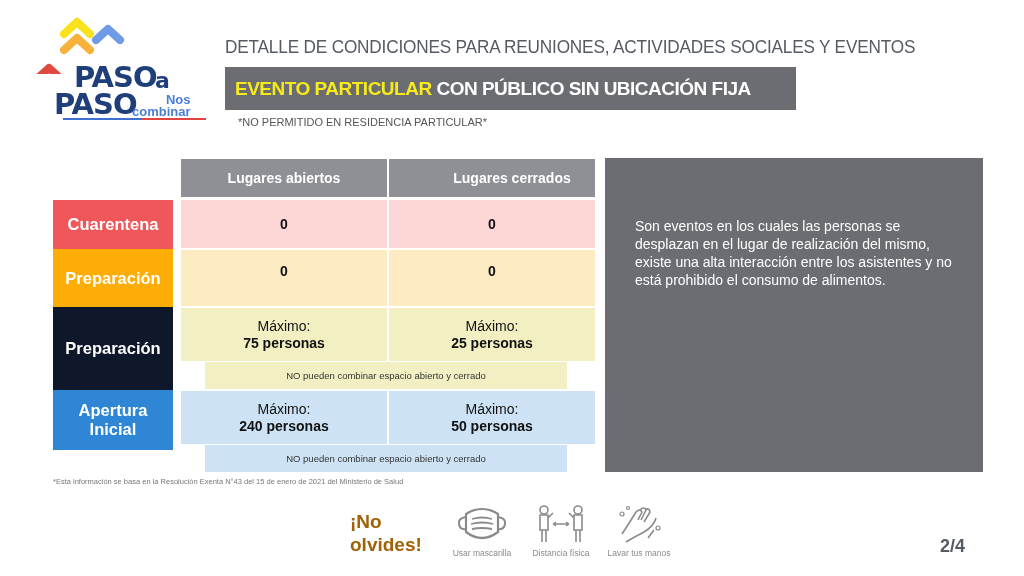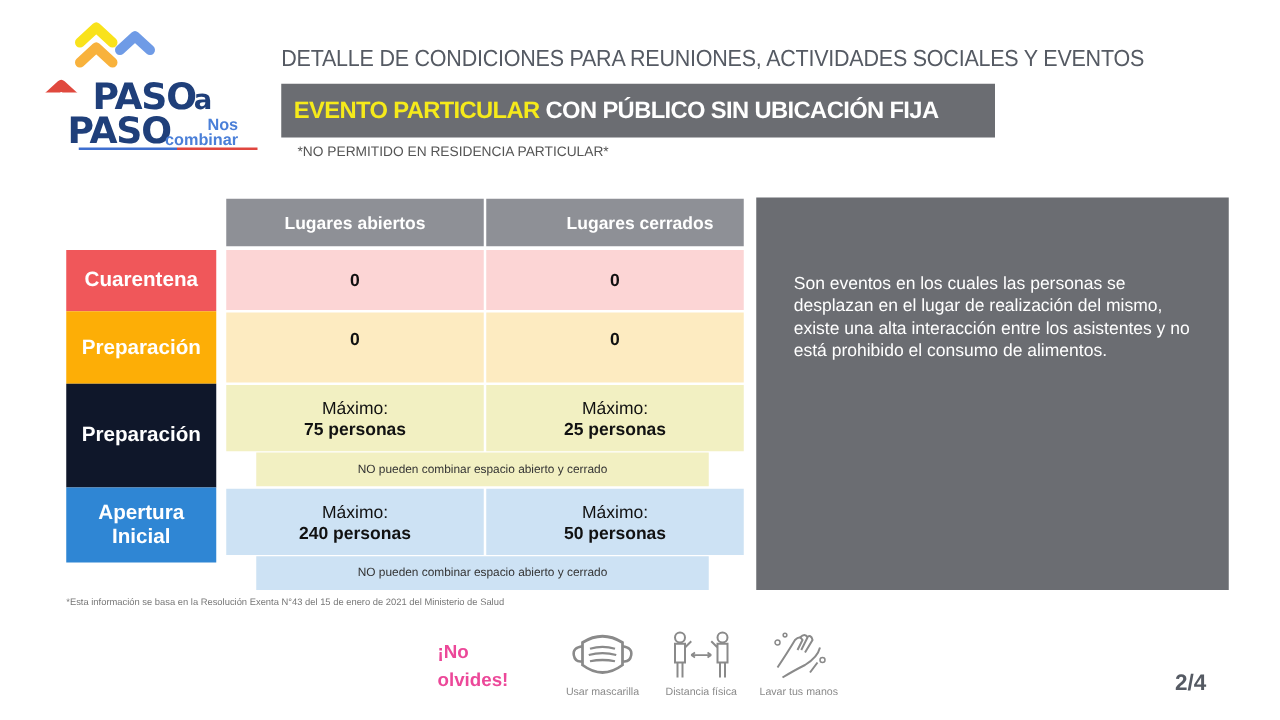--- a/index.html
+++ b/index.html
@@ -28,21 +28,21 @@
   .cell { position: absolute; display: flex; align-items: center; justify-content: center; text-align: center; font-weight: bold; font-size: 14px; color: #111; line-height: 17px; flex-direction: column; }
   .cell .lbl { font-weight: normal; }
   .sub { position: absolute; left: 181px; width: 362px; display: flex; align-items: center; justify-content: center; font-size: 9.5px; color: #333; margin-left: 24px; }
   .footnote { position: absolute; left: 53px; top: 477px; font-size: 7.5px; color: #777; text-align: center; }
 
   
   .panel { position: absolute; left: 605px; top: 158px; width: 378px; height: 314px; background: #6b6d72; padding: 59px 22px 0 30px; color: #fff; font-size: 14px; line-height: 18px; }
   .panel p { margin-bottom: 8px; }
 
   
-  .noolv { position: absolute; left: 350px; top: 510px; font-size: 15px; font-weight: bold; color: #ec4899; line-height: 23px; }
+  .noolv { position: absolute; left: 350px; top: 510px; font-size: 19px; font-weight: bold; color: #a16207; line-height: 23px; }
   .ic { position: absolute; top: 504px; width: 90px; text-align: center; color: #8a8a8a; font-size: 8.5px; }
   .ic svg { display: block; margin: 0 auto 4px; }
   .page { position: absolute; left: 940px; top: 536px; font-size: 18px; font-weight: bold; color: #555a63; }
 </style>
 </head>
 <body>
 
 <div class="logo">
   <svg width="110" height="60" style="position:absolute;left:0;top:0">
     <path d="M34 20 L47 8 L60 20" stroke="#f9e21b" stroke-width="8" fill="none" stroke-linecap="round" stroke-linejoin="round"></path>

